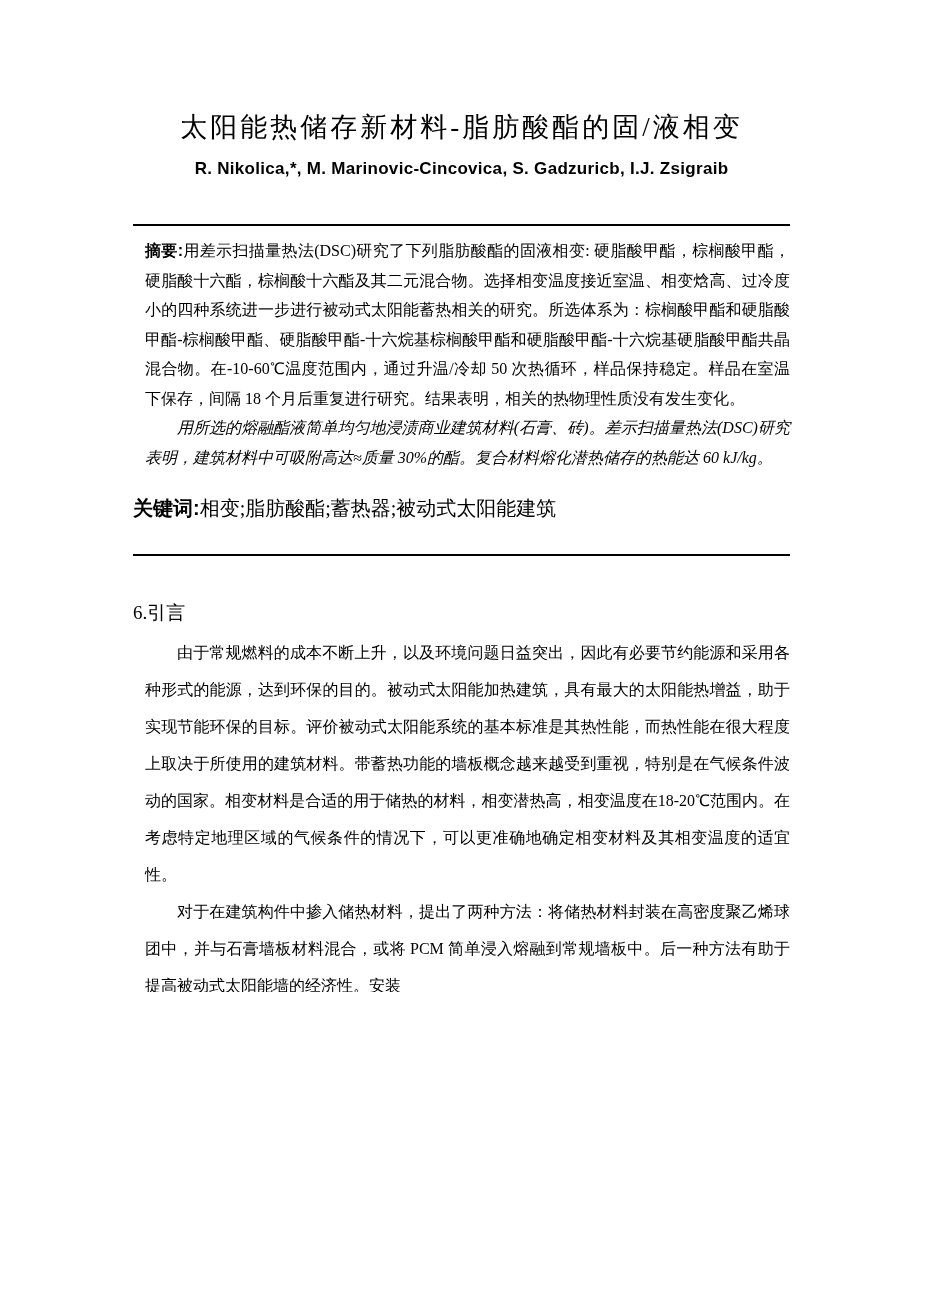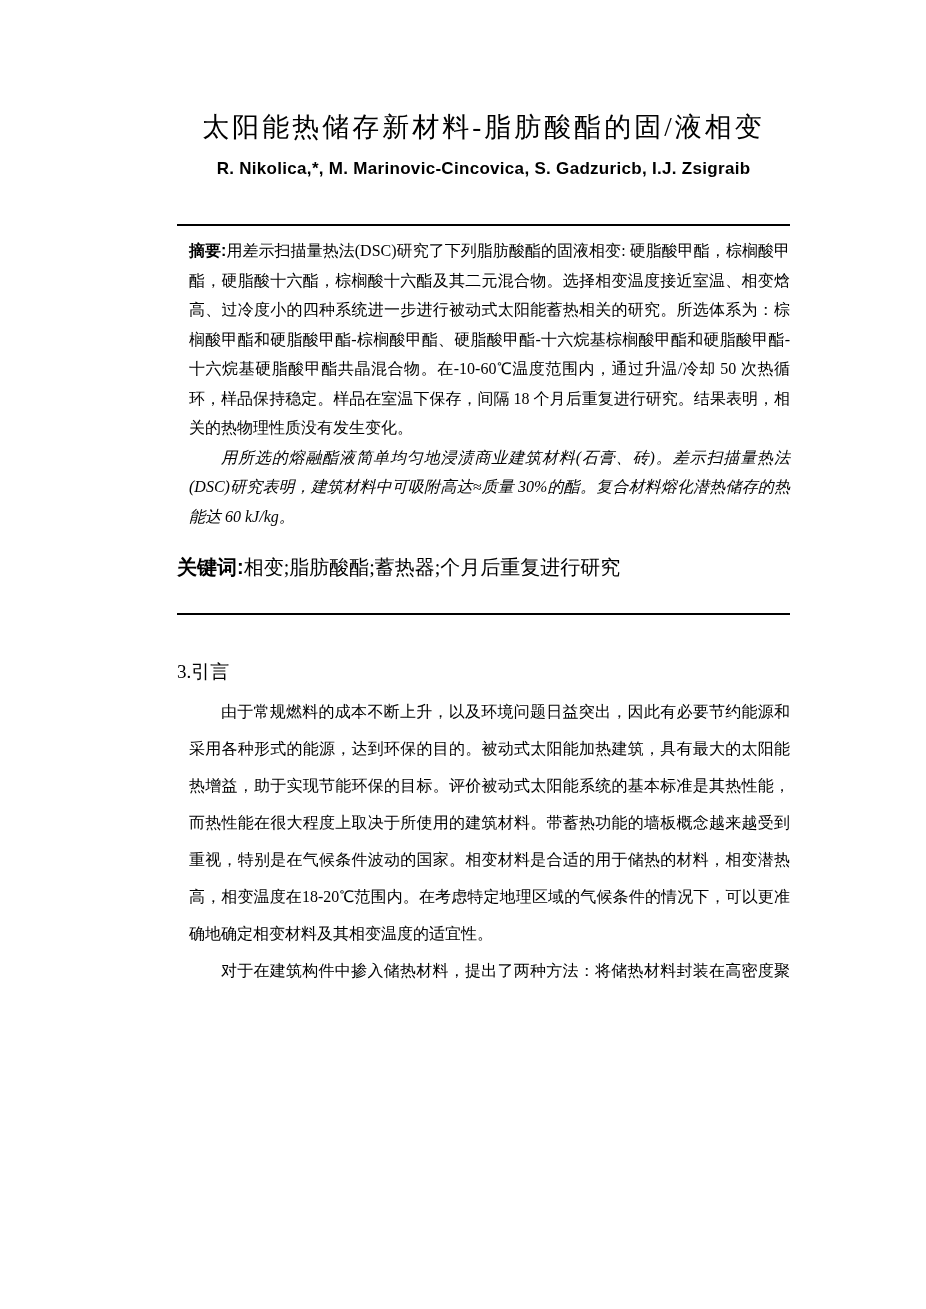--- a/index.html
+++ b/index.html
@@ -5,21 +5,20 @@
   * { margin: 0; padding: 0; box-sizing: border-box; }
   html, body { background: #ffffff; }
   .page {
     position: relative;
     width: 926px;
     height: 992px;
     background: #ffffff;
     color: #000000;
     font-family: "Liberation Serif", serif;
     overflow: hidden;
-    padding-left: 44px;
   }
   .content {
     margin-left: 133px;
     margin-right: 136px; 
   }
   .doc-title {
     margin-top: 110px;
     text-align: center;
     font-size: 27px;
     font-weight: 400;
@@ -91,24 +90,24 @@
     <div class="authors">R. Nikolica,*, M. Marinovic-Cincovica, S. Gadzuricb, I.J. Zsigraib</div>
 
 
 
     <hr class="rule top">
 
     <p class="body-text abstract-para p1"><span class="inline-label">摘要:</span><span>用差示扫描量热法(DSC)研究了下列脂肪酸酯的固液相变: 硬脂酸甲酯，棕榈酸甲酯，硬脂酸十六酯，棕榈酸十六酯及其二元混合物。选择相变温度接近室温、相变焓高、过冷度小的四种系统进一步进行被动式太阳能蓄热相关的研究。所选体系为：棕榈酸甲酯和硬脂酸甲酯-棕榈酸甲酯、硬脂酸甲酯-十六烷基棕榈酸甲酯和硬脂酸甲酯-十六烷基硬脂酸甲酯共晶混合物。在-10-60℃温度范围内，通过升温/冷却 50 次热循环，样品保持稳定。样品在室温下保存，间隔 18 个月后重复进行研究。结果表明，相关的热物理性质没有发生变化。</span></p>
 
     <p class="body-text abstract-para p2">用所选的熔融酯液简单均匀地浸渍商业建筑材料(石膏、砖)。差示扫描量热法(DSC)研究表明，建筑材料中可吸附高达≈质量 30%的酯。复合材料熔化潜热储存的热能达 60 kJ/kg。</p>
 
-    <p class="keywords-line"><span class="inline-label">关键词:</span><span>相变;脂肪酸酯;蓄热器;个月后重复进行研究</span></p>
+    <p class="keywords-line"><span class="inline-label">关键词:</span><span>相变;脂肪酸酯;蓄热器;被动式太阳能建筑</span></p>
 
     <hr class="rule bottom">
 
-    <h2 class="section-heading">3.引言</h2>
+    <h2 class="section-heading">6.引言</h2>
 
     <p class="body-text intro-para p1">由于常规燃料的成本不断上升，以及环境问题日益突出，因此有必要节约能源和采用各种形式的能源，达到环保的目的。被动式太阳能加热建筑，具有最大的太阳能热增益，助于实现节能环保的目标。评价被动式太阳能系统的基本标准是其热性能，而热性能在很大程度上取决于所使用的建筑材料。带蓄热功能的墙板概念越来越受到重视，特别是在气候条件波动的国家。相变材料是合适的用于储热的材料，相变潜热高，相变温度在18-20℃范围内。在考虑特定地理区域的气候条件的情况下，可以更准确地确定相变材料及其相变温度的适宜性。</p>
 
     <p class="body-text intro-para p2">对于在建筑构件中掺入储热材料，提出了两种方法：将储热材料封装在高密度聚乙烯球团中，并与石膏墙板材料混合，或将 PCM 简单浸入熔融到常规墙板中。后一种方法有助于提高被动式太阳能墙的经济性。安装</p>
 
   </div>
 </div>
 
 </body></html>

